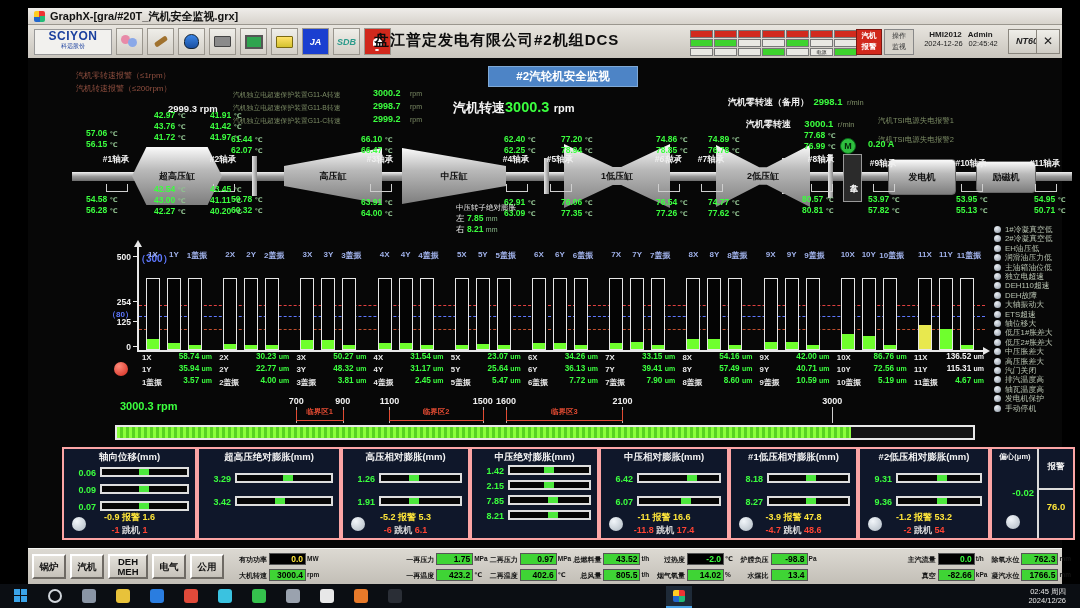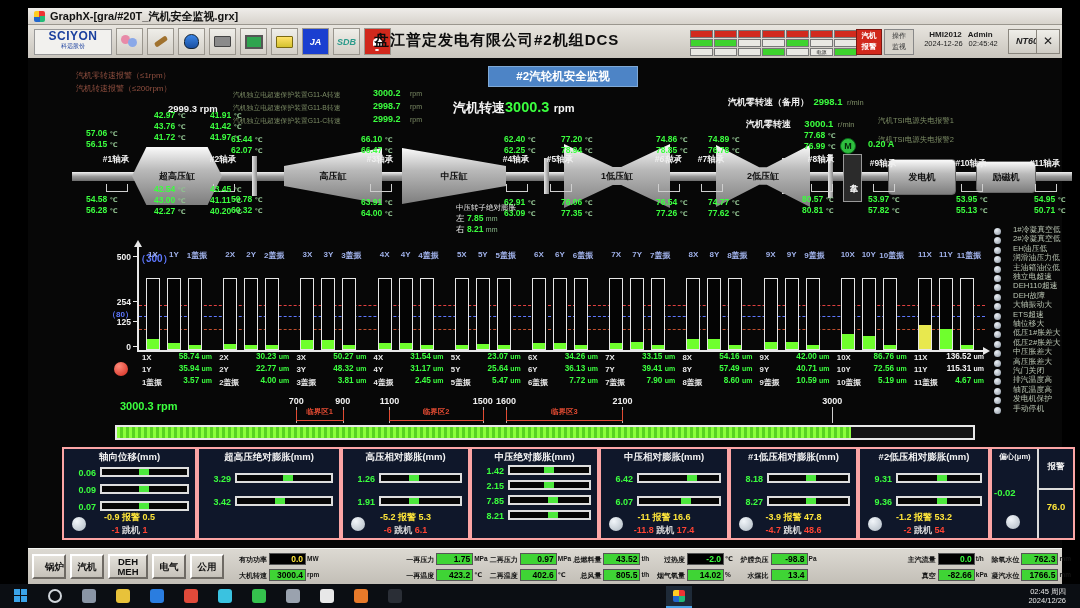--- a/index.html
+++ b/index.html
@@ -56,21 +56,21 @@
   #taskbar{position:absolute;left:0;top:584px;width:1080px;height:24px;background:#0b0e13;display:block;}
   .tb-ic{position:absolute;top:5px;width:14px;height:14px;border-radius:3px;cursor:pointer;}
   #tb-clock{position:absolute;right:14px;top:3px;text-align:right;color:#e8e8e8;font-size:7.5px;line-height:9px;}
   .panel{position:absolute;border:2px solid #fca5a5;background:#0f172a;box-sizing:border-box;padding-left:48px;}
   .ptitle{position:absolute;left:0;top:2px;width:100%;text-align:center;color:#f2f2f2;font-size:9.5px;font-weight:bold;}
   .gval{position:absolute;font-size:9px;font-weight:bold;color:#3bff3f;text-align:right;width:30px;}
   .gbar{position:absolute;height:10px;border:2px solid #dedede;background:#060606;box-sizing:border-box;}
   .gmark{position:absolute;top:0;width:10px;height:6px;background:#4ce83c;}
   .alarmline{position:absolute;width:100%;text-align:center;font-size:9px;font-weight:bold;}
   .ind{position:absolute;width:14px;height:14px;border-radius:50%;background:radial-gradient(circle at 35% 30%,#f2f6fa,#aeb8c2);}
-  .statusrow{position:absolute;display:flex;align-items:flex-end;gap:12px;}
+  .statusrow{position:absolute;display:flex;align-items:center;gap:4px;}
   .statusdot{width:7px;height:7px;border-radius:50%;background:radial-gradient(circle at 35% 30%,#e9eef3,#8e98a4);}
   .statustxt{font-size:7.8px;color:#b9c4b2;white-space:nowrap;}
   .bear-label{position:absolute;width:46px;text-align:center;color:#f0f0f0;font-size:8.5px;font-weight:bold;}
   .bear-brk{position:absolute;width:20px;height:7px;border:1px solid #cfcfcf;border-top:none;}
   .tgrp{position:absolute;font-size:8.5px;font-weight:bold;color:#3bff3f;line-height:10px;white-space:nowrap;}
   .cyl{position:absolute;background:linear-gradient(180deg,#fafafa 0%,#b9b9b9 40%,#7e7e7e 100%);
     display:flex;align-items:center;justify-content:center;}
   .cyl span{font-size:9px;font-weight:bold;color:#111;}
   .vlabel{position:absolute;font-size:8px;font-weight:bold;color:#9fb0e8;text-align:center;}
   .bar{position:absolute;border:1.5px solid #e6e6e6;background:#040404;box-sizing:border-box;}
@@ -711,21 +711,21 @@
               <div class="gmark" style="left: 37px;"></div>
             </div>
             <div class="gval" style="position: absolute; left: 2px; top: 36px; width: 30px; height: 10px;">0.09</div>
             <div class="gbar" style="position: absolute; left: 36px; top: 35px; width: 89px; height: 10px;">
               <div class="gmark" style="left: 37px;"></div>
             </div>
             <div class="gval" style="position: absolute; left: 2px; top: 53px; width: 30px; height: 10px;">0.07</div>
             <div class="gbar" style="position: absolute; left: 36px; top: 52px; width: 89px; height: 10px;">
               <div class="gmark" style="left: 37px;"></div>
             </div>
-            <div class="alarmline" style="position: absolute; left: 0px; top: 62px; width: 131px; height: 11px;"><span class="ylw">-0.9</span> <span class="ylw">报警</span> <span class="ylw">0.5</span></div>
+            <div class="alarmline" style="position: absolute; left: 0px; top: 62px; width: 131px; height: 11px;"><span class="ylw">-0.9</span> <span class="ylw">报警</span> <span class="ylw">1.6</span></div>
             <div class="alarmline" style="position: absolute; left: 0px; top: 75px; width: 131px; height: 11px;"><span class="red">-1</span> <span style="color:#d8d8d8;">跳机</span> <span class="red">1</span></div>
             <div class="ind" style="position: absolute; left: 8px; top: 68px; width: 14px; height: 14px;"></div>
           </div>
           <div class="panel" style="position: absolute; left: 169px; top: 389px; width: 144px; height: 93px;">
             <div class="ptitle">超高压绝对膨胀(mm)</div>
             <div class="gval" style="position: absolute; left: 2px; top: 25px; width: 30px; height: 10px;">3.29</div>
             <div class="gbar" style="position: absolute; left: 36px; top: 24px; width: 98px; height: 10px;">
               <div class="gmark" style="left: 46px;"></div>
             </div>
             <div class="gval" style="position: absolute; left: 2px; top: 48px; width: 30px; height: 10px;">3.42</div>
@@ -803,32 +803,32 @@
             <div class="gval" style="position: absolute; left: 2px; top: 48px; width: 30px; height: 10px;">9.36</div>
             <div class="gbar" style="position: absolute; left: 36px; top: 47px; width: 86px; height: 10px;">
               <div class="gmark" style="left: 39px;"></div>
             </div>
             <div class="alarmline" style="position: absolute; left: 0px; top: 62px; width: 128px; height: 11px;"><span class="ylw">-1.2</span> <span class="ylw">报警</span> <span class="ylw">53.2</span></div>
             <div class="alarmline" style="position: absolute; left: 0px; top: 75px; width: 128px; height: 11px;"><span class="red">-2</span> <span style="color:#d8d8d8;">跳机</span> <span class="red">54</span></div>
             <div class="ind" style="position: absolute; left: 8px; top: 68px; width: 14px; height: 14px;"></div>
           </div>
           <div class="panel" style="position: absolute; left: 962px; top: 389px; width: 85px; height: 93px;">
             <div style="position: absolute; left: 0px; top: 3px; width: 46px; height: 22px; font-size: 7.5px; font-weight: bold; color: rgb(242, 242, 242); text-align: center;">偏心(μm)</div>
-            <div style="position: absolute; left: 2px; top: 38px; width: 40px; height: 12px; font-size: 9.5px; font-weight: bold; color: rgb(59, 255, 63); text-align: left;">-0.02</div>
+            <div style="position: absolute; left: 2px; top: 38px; width: 40px; height: 12px; font-size: 9.5px; font-weight: bold; color: rgb(59, 255, 63); text-align: right;">-0.02</div>
             <div class="ind" style="position: absolute; left: 14px; top: 66px; width: 14px; height: 14px;"></div>
             <div style="position: absolute; left: 45px; top: 0px; width: 2px; height: 89px; background: rgb(220, 220, 220);"></div>
             <div style="position: absolute; left: 45px; top: 39px; width: 36px; height: 2px; background: rgb(220, 220, 220);"></div>
             <div style="position: absolute; left: 47px; top: 12px; width: 34px; height: 12px; font-size: 8.5px; font-weight: bold; color: rgb(240, 240, 240); text-align: center;">报警</div>
             <div style="position: absolute; left: 47px; top: 52px; width: 34px; height: 12px; font-size: 9.5px; font-weight: bold; color: rgb(255, 230, 58); text-align: center;">76.0</div>
           </div>
         </div>
     </div>
 
     <div id="bottombar">
-        <div class="navbtn" style="position: absolute; left: 4px; top: 5px; width: 34px; height: 25px; line-height: 21px; text-align: right;">锅炉</div>
+        <div class="navbtn" style="position: absolute; left: 4px; top: 5px; width: 34px; height: 25px; line-height: 21px;">锅炉</div>
         <div class="navbtn" style="position: absolute; left: 42px; top: 5px; width: 34px; height: 25px; line-height: 21px;">汽机</div>
         <div class="navbtn" style="position: absolute; left: 80px; top: 5px; width: 40px; height: 25px;">
           <div style="line-height:10px;margin-top:1px;">DEH</div>
           <div style="line-height:10px;">MEH</div>
         </div>
         <div class="navbtn" style="position: absolute; left: 124px; top: 5px; width: 34px; height: 25px; line-height: 21px;">电气</div>
         <div class="navbtn" style="position: absolute; left: 162px; top: 5px; width: 34px; height: 25px; line-height: 21px;">公用</div>
         <div class="mcol" style="left: 208px;">
           <div class="mlabel" style="position: absolute; left: 0px; top: 5px; width: 31px; height: 9px;">有功功率</div>
           <div class="mbox" style="position: absolute; left: 33px; top: 3px; width: 37px; height: 12px; color: rgb(255, 230, 58);">0.0</div>

